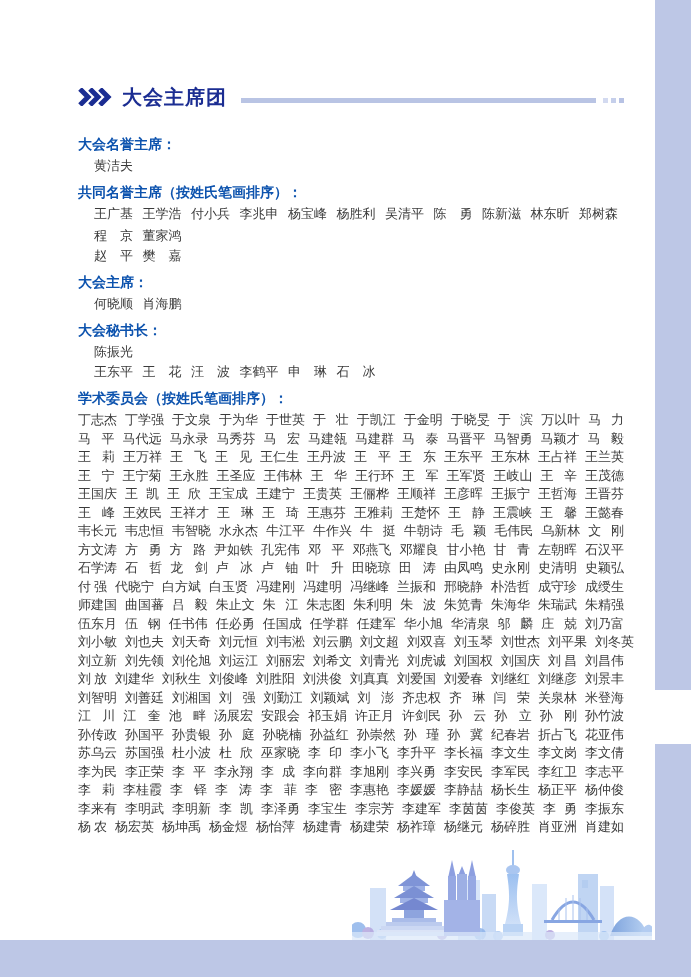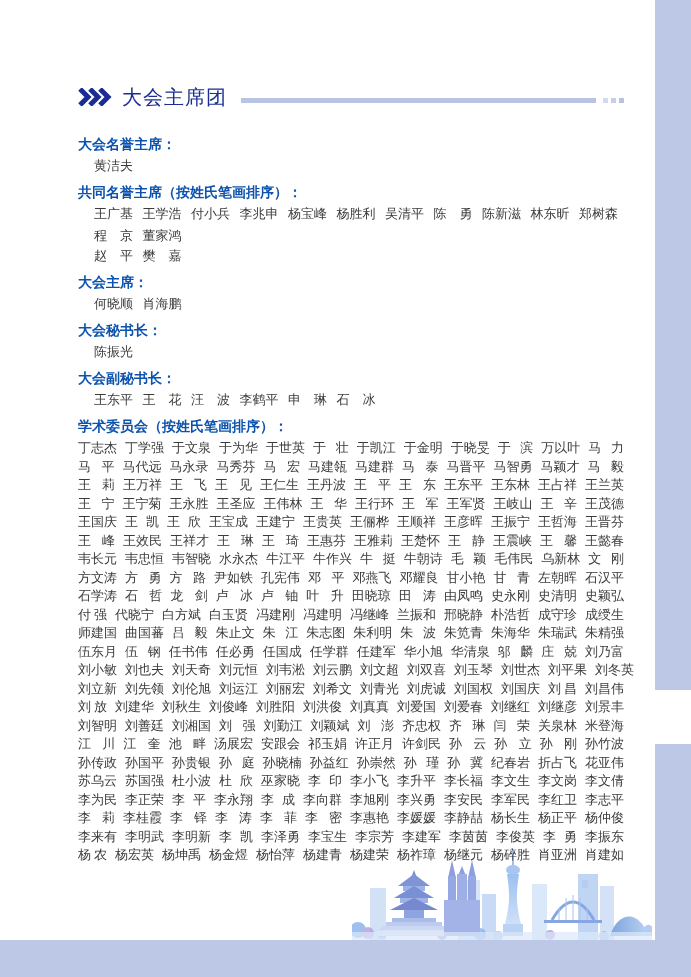--- a/index.html
+++ b/index.html
@@ -12,21 +12,21 @@
   }
   
   .right-bar-top{position:absolute;top:0;left:655px;width:36px;height:690px;background:#bdc7e6;z-index:1;}
   .right-bar-bottom{position:absolute;top:744px;left:655px;width:36px;height:233px;background:#bdc7e6;z-index:1;}
   .bottom-strip{position:absolute;left:0;top:940px;width:691px;height:37px;background:#bdc7e6;z-index:2;}
   .skyline{position:absolute;left:352px;top:848px;width:300px;height:92px;z-index:1;}
   
   .content{position:absolute;left:78px;top:84px;width:546px;z-index:3;}
   .header{display:flex;align-items:center;margin-bottom:26px;}
   .chevrons{display:inline-flex;margin-right:10px;}
-  .title{font-size:20px;font-weight:400;color:#1b2d92;margin:0;letter-spacing:1px;line-height:26px;}
+  .title{font-size:20px;font-weight:700;color:#1b2d92;margin:0;letter-spacing:1px;line-height:26px;}
   .rule{flex:1;height:5px;background:#b9c4e4;margin-left:14px;margin-top:6px;}
   .rule-dots{display:flex;margin-left:4px;margin-top:6px;}
   .rule-dots span{width:5px;height:5px;margin-left:3px;display:block;}
   .dot1{background:#d3daf0;}
   .dot2{background:#c5cfeb;}
   .dot3{background:#b7c2e4;}
   
   .section{margin:0 0 4px 0;}
   .sec-label{font-size:14px;font-weight:bold;color:#0d53ae;line-height:16px;margin:10px 0 6px 0;}
   .name-row{display:flex;flex-wrap:wrap;column-gap:9.5px;row-gap:6px;margin-left:16px;}
@@ -186,21 +186,20 @@
             <span class="name">肖海鹏</span>
           </div>
         </div>
         <div class="section">
           <div class="sec-label">大会秘书长：</div>
           <div class="name-row">
             <span class="name">陈振光</span>
           </div>
         </div>
         <div class="section">
-          <div class="sec-label">大会副秘书长：</div>
           <div class="name-row">
             <span class="name">王东平</span>
             <span class="name">王花</span>
             <span class="name">汪波</span>
             <span class="name">李鹤平</span>
             <span class="name">申琳</span>
             <span class="name">石冰</span>
           </div>
         </div>
         <div class="section">

